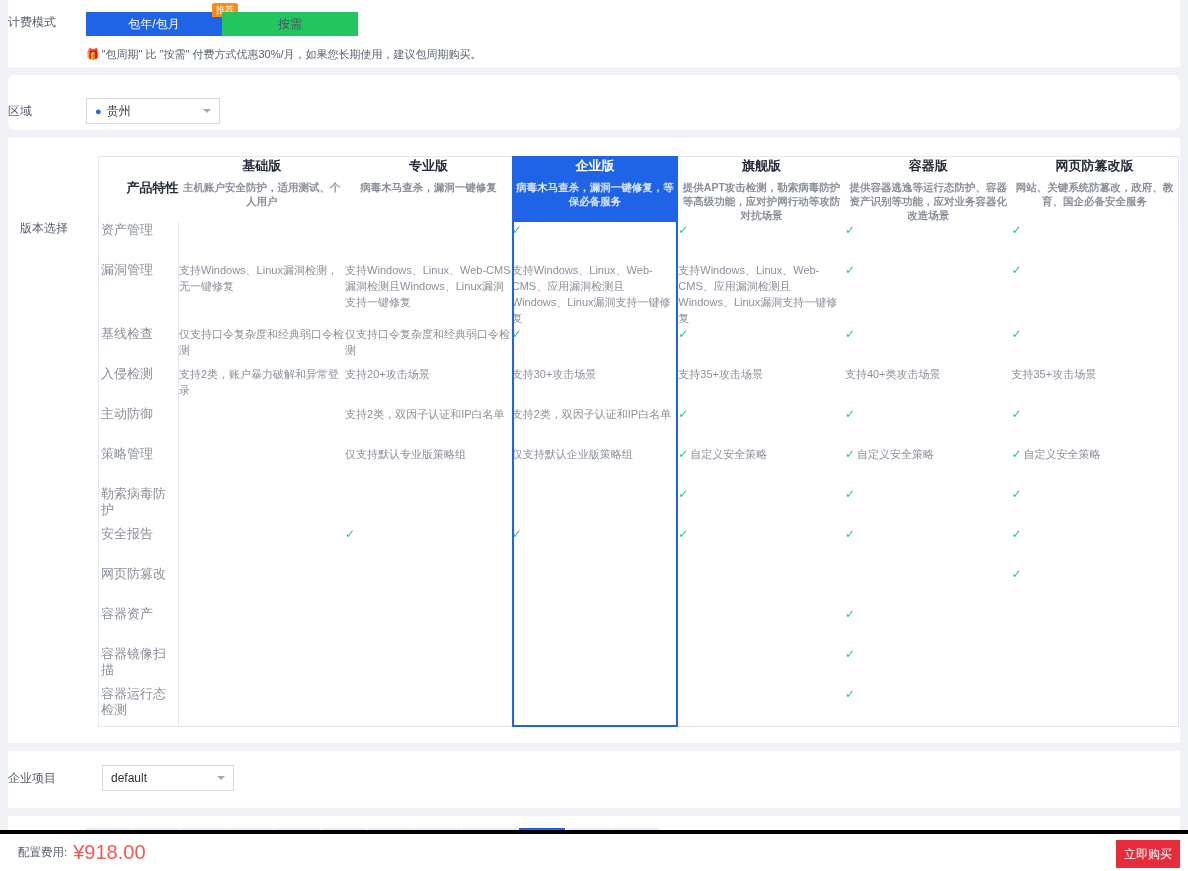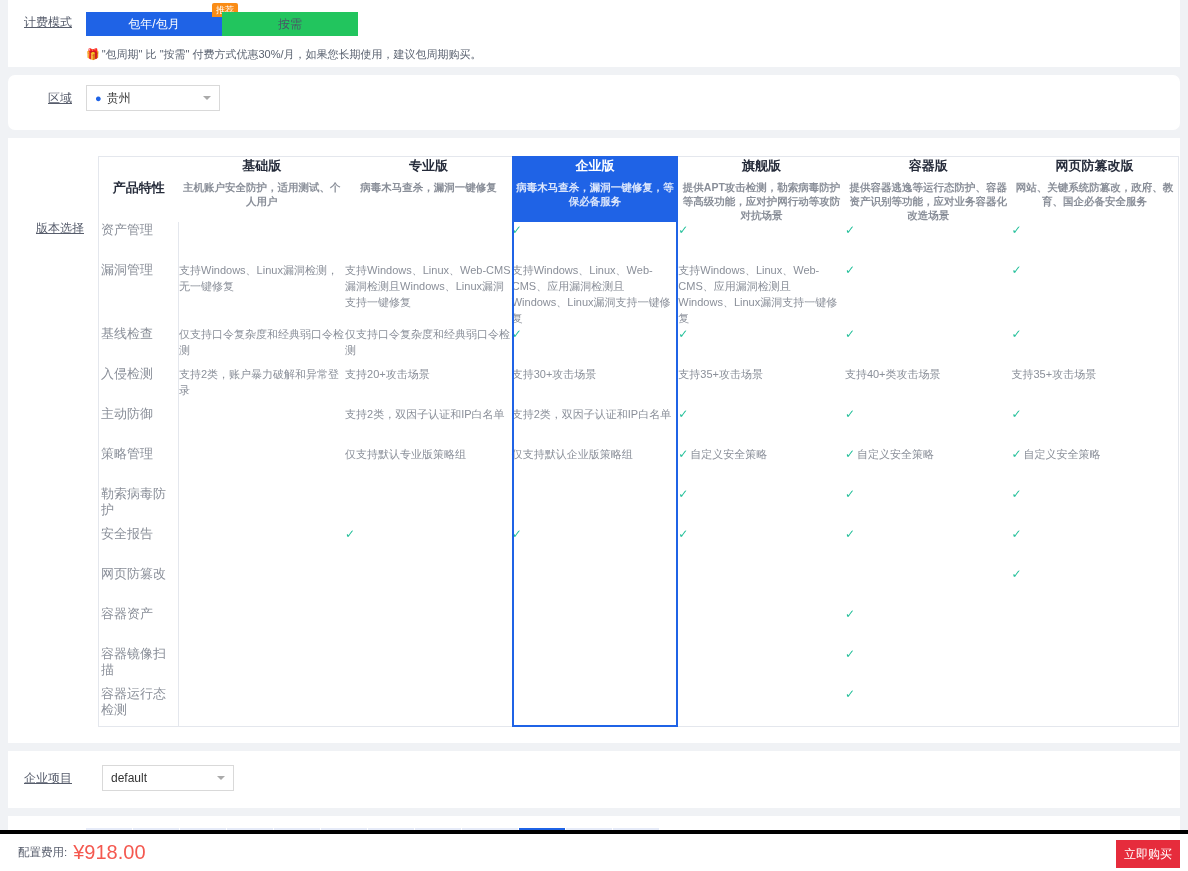--- a/index.html
+++ b/index.html
@@ -17,26 +17,25 @@
   
   .card {
     background: #fff;
     margin: 0 8px 8px 8px;
     padding: 0;
   }
   .row-flex { display: flex; align-items: flex-start; }
   .field-label {
     width: 78px;
     min-width: 78px;
-    text-align: right;
+    text-align: left;
     padding-right: 14px;
     color: #575d6c;
     font-size: 12px;
     line-height: 20px;
-    text-decoration: underline;
   }
 
   
   #billing-card { padding: 12px 0 14px 0; height: 67px; }
   .seg-group {
     display: flex;
     position: relative;
     width: 272px;
     height: 24px;
   }
@@ -69,21 +68,21 @@
     color: #5a6270;
   }
   .tip-icon {
     color: #fa8c16;
     margin-right: 2px;
     font-size: 11px;
     line-height: 1;
   }
 
   
-  #region-card { padding: 10px 0 14px 0; height: 55px; border-radius: 7px; }
+  #region-card { padding: 23px 0 14px 0; height: 55px; border-radius: 7px; }
   .select-box {
     display: flex; align-items: center;
     width: 134px; height: 26px;
     border: 1px solid #d9d9d9;
     background: #fff;
     padding: 0 6px 0 8px;
     font-size: 12px;
     color: #333;
     cursor: pointer;
     position: relative;
@@ -118,21 +117,21 @@
   }
   
   .th-cell {
     height: 62px;
     padding: 10px 10px 0 10px;
     border-right: 1px solid #e4e7ed;
     border-bottom: 1px solid #e4e7ed;
     background: #fff;
   }
   .th-cell.first {
-    display: flex; align-items: center; justify-content: center;
+    display: flex; align-items: center; justify-content: flex-end;
     padding: 0;
   }
   .th-title { font-size: 13px; font-weight: bold; color: #252b3a; line-height: 18px; }
   .th-first-title { font-size: 13px; font-weight: bold; color: #252b3a; }
   .th-sub { font-size: 10.5px; color: #8a8f99; line-height: 14px; margin-top: 5px; }
   .th-cell.selected { background: #1f63e6; }
   .th-cell.selected .th-title { color: #fff; }
   .th-cell.selected .th-sub { color: #dce6fb; }
 
   .td-cell {

